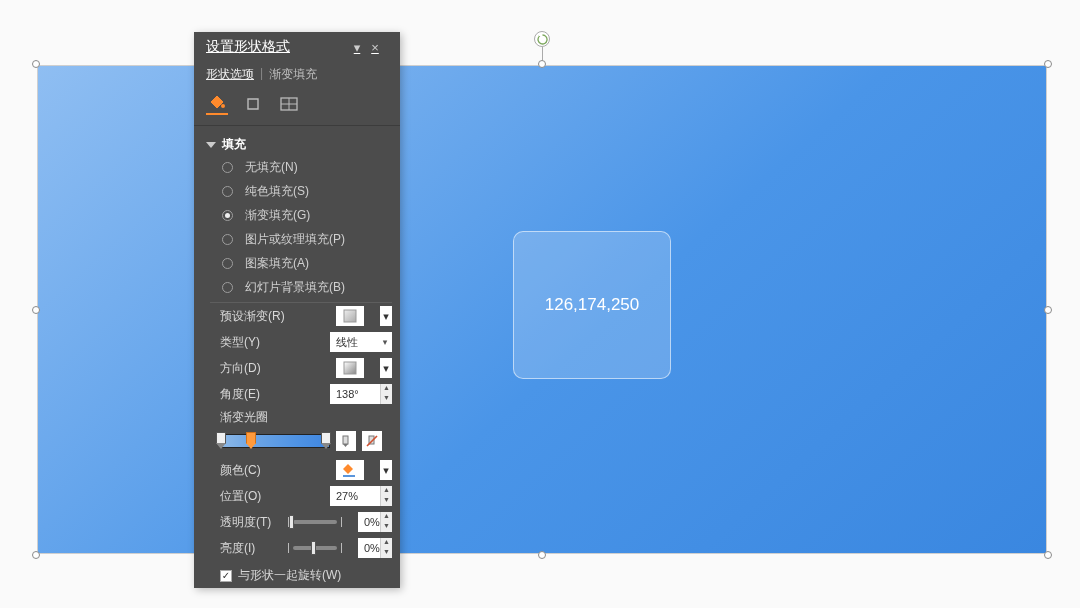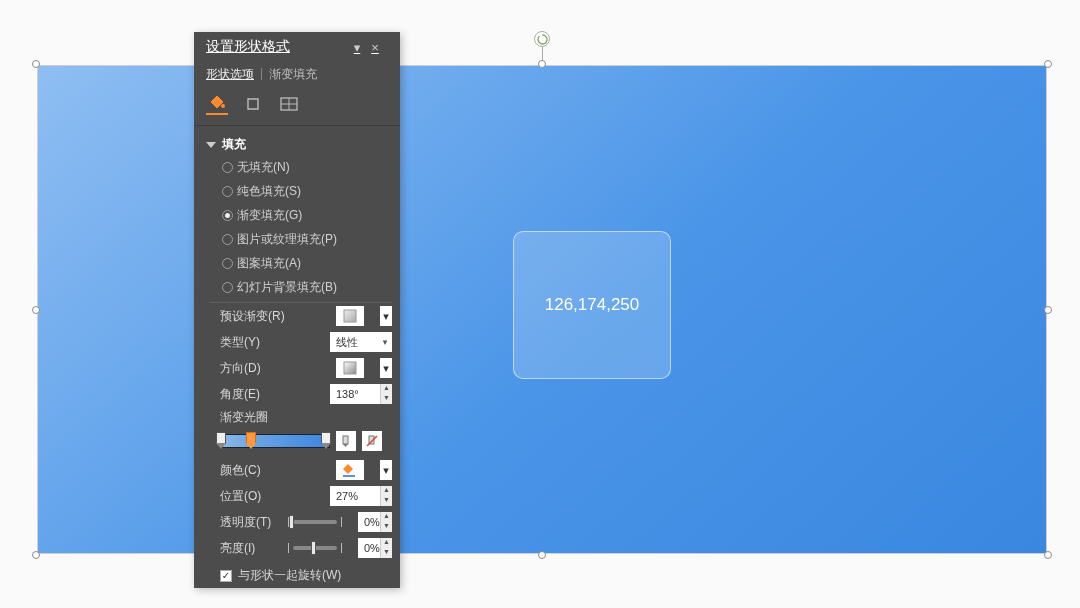--- a/index.html
+++ b/index.html
@@ -29,21 +29,21 @@
   .tabs span { color:#eee; }
   .tabs .sep { color:#888; padding:0 2px;}
   .icon-row { display:flex; gap:14px; padding: 8px 12px 10px; border-bottom:1px solid #3c3c3c; }
   .icon-btn { width:22px; height:22px; display:flex; align-items:center; justify-content:center; }
 
   .body { padding: 4px 8px 8px 12px; overflow:auto; flex:1; }
   .section-hd { display:flex; align-items:center; gap:6px; color:#fff; font-weight:bold; font-size:12px; padding: 6px 0 6px 0; }
   .tri { width:0;height:0; border-left:5px solid transparent; border-right:5px solid transparent; border-top:6px solid #ccc;}
 
   .radios { padding-left: 16px; display:flex; flex-direction:column; gap:7px; margin-bottom:6px; }
-  .radio { display:flex; align-items:center; gap:4px; color:#d0d0d0; }
+  .radio { display:flex; align-items:center; gap:12px; color:#d0d0d0; }
   .rdot { width:11px; height:11px; border-radius:50%; border:1px solid #9e9e9e; display:inline-flex; align-items:center; justify-content:center; }
   .rdot.sel::after { content:""; width:5px; height:5px; border-radius:50%; background:#eee; }
 
   .prop-rows { border-top:1px solid #5e5e5e; margin-left:4px; }
   .row { display:flex; align-items:center; height:26px; gap:16px; }
   .row .lbl { flex:1; color:#d8d8d8; padding-left:10px; }
   .combo, .spin { display:flex; align-items:center; height:20px; background:#fff; color:#333; font-size:11px; }
   .combo { width:62px; justify-content:space-between; padding:0 2px 0 6px; }
   .combo.iconcombo { width:28px; justify-content:center; padding:0; }
   .combo .dd { width:10px; font-size:9px; color:#555; text-align:center; }

